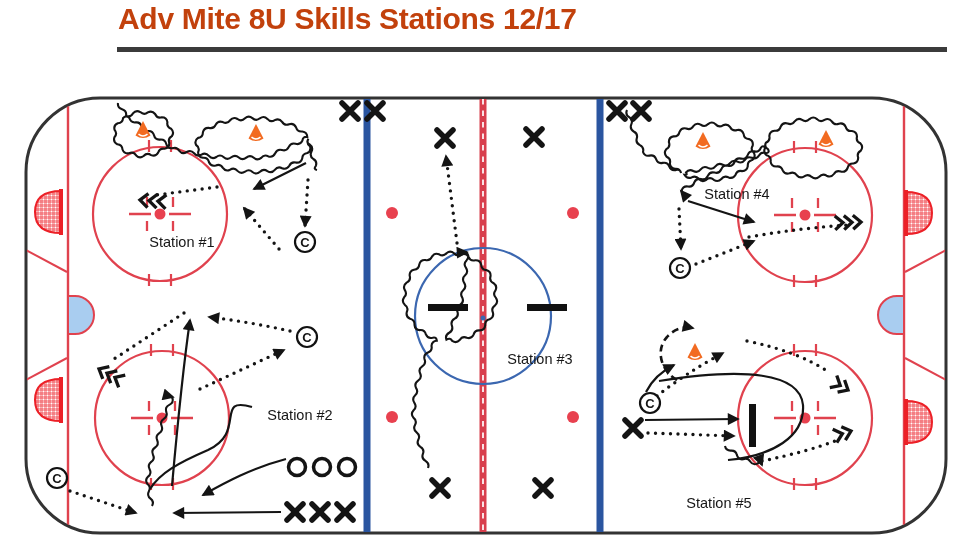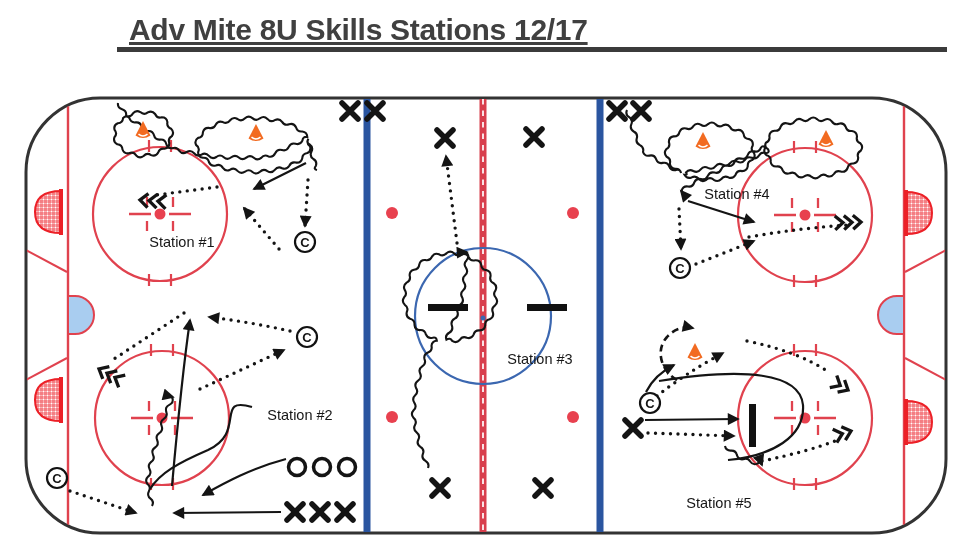--- a/index.html
+++ b/index.html
@@ -1,19 +1,19 @@
 <!DOCTYPE html>
 <html><head>
 <meta charset="utf-8">
 <style>
   html,body{margin:0;padding:0;background:#fff;}
   .page{position:relative;width:972px;height:547px;overflow:hidden;background:#fff;
         font-family:"Liberation Sans",sans-serif;}
-  .title{position:absolute;left:118px;top:2px;margin:11px;font-size:30px;font-weight:700;
-         color:#404040;letter-spacing:-0.3px;font-family:"Liberation Sans",sans-serif;text-decoration:underline;}
+  .title{position:absolute;left:118px;top:2px;margin:0;font-size:30px;font-weight:700;
+         color:#c2410c;letter-spacing:-0.3px;font-family:"Liberation Sans",sans-serif;}
   .rule{position:absolute;left:117px;top:47px;width:830px;height:5px;background:#3b3b3b;}
   .rink-svg{position:absolute;left:0;top:88px;}
   #labels text{font-family:"Liberation Sans",sans-serif;font-size:14.5px;fill:#161616;}
   #labels text.coach-text{font-size:13px;font-weight:700;}
 </style>
 </head>
 <body>
 
 <div class="page">
   <h1 class="title">Adv Mite 8U Skills Stations 12/17</h1>

